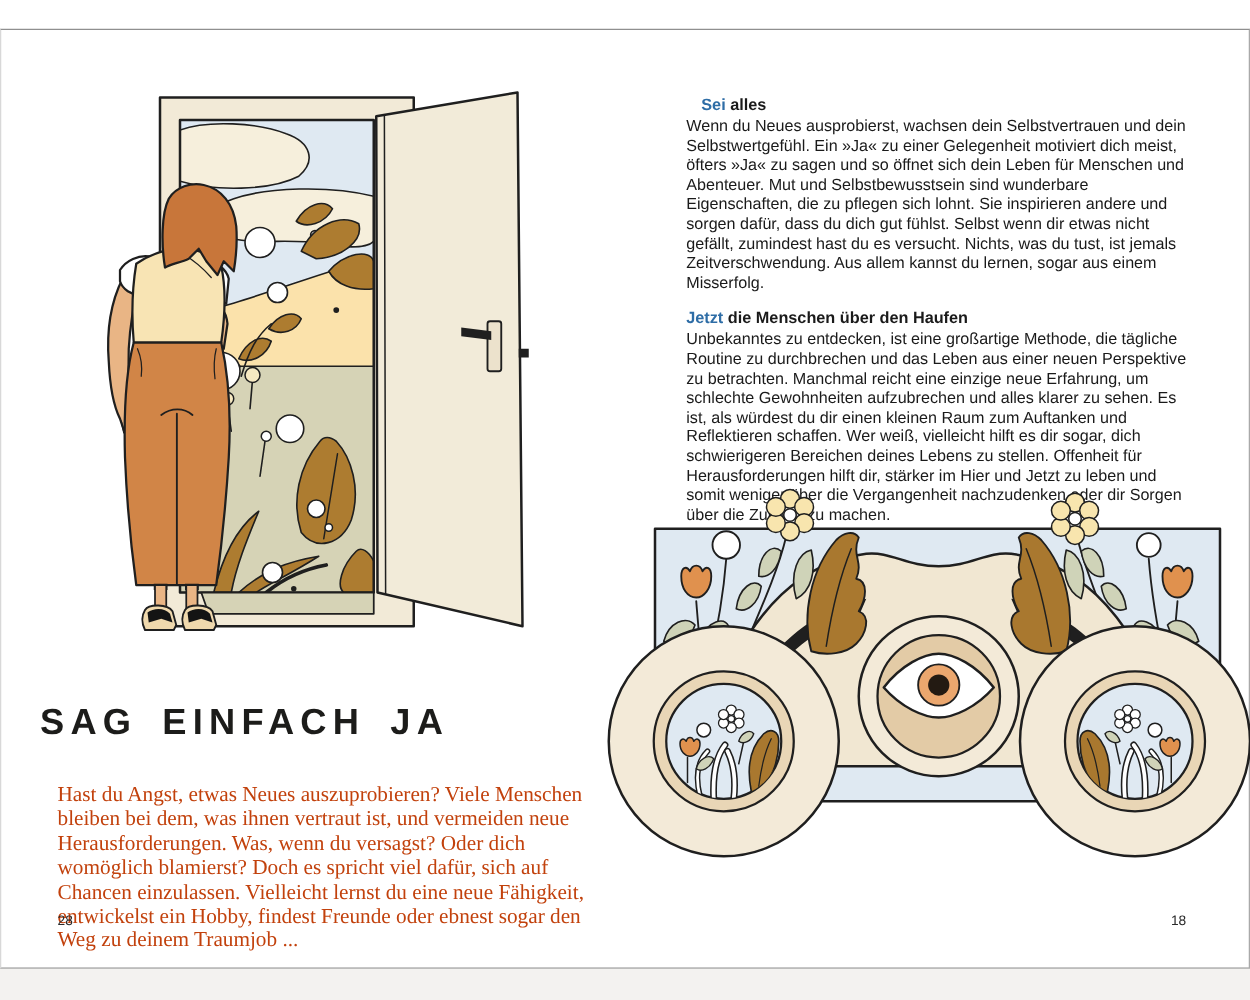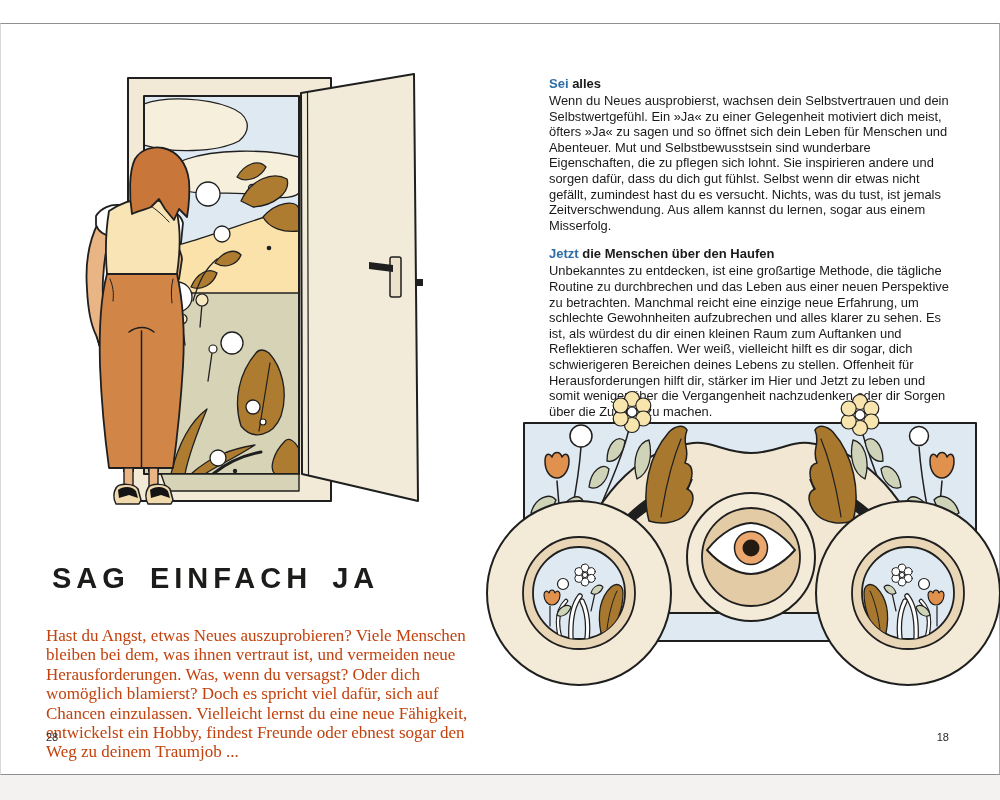--- a/index.html
+++ b/index.html
@@ -6,21 +6,21 @@
   .canvas{position:relative;width:1000px;height:800px;background:#fff;overflow:hidden;
           font-family:"Liberation Sans",sans-serif;color:#1d1d1b;}
   .spread{position:absolute;left:0;top:23px;width:998px;height:750px;background:#fff;
           border-top:1.5px solid #8f8f8f;border-bottom:1.5px solid #8f8f8f;
           border-left:1px solid #d8d8d8;border-right:1px solid #a9a9a9;}
   .below-strip{position:absolute;left:0;top:775px;width:1000px;height:25px;background:#f3f2f0;}
   svg{position:absolute;overflow:visible;}
   .door-illo{left:60px;top:37px;width:410px;height:500px;}
   .bino-illo{left:480px;top:362px;width:519px;height:375px;}
 
-  .headline{position:absolute;left:51px;top:538px;width:440px;
+  .headline{position:absolute;left:31px;top:538px;width:440px;
             font-family:"Liberation Sans",sans-serif;font-weight:700;font-size:29px;
             letter-spacing:5px;word-spacing:7px;color:#1c1c1a;}
   .left-body{position:absolute;left:45px;top:585px;width:424px;
              font-family:"Liberation Serif",serif;font-size:17px;line-height:19.4px;color:#c2410c;}
   .pagenum{position:absolute;font-size:11px;color:#2a2a2a;}
   .pagenum.pn-left{left:45px;top:707px;}
   .pagenum.pn-right{right:50px;top:707px;text-align:right;}
 
   .right-col{position:absolute;left:548px;top:52px;width:417px;}
   .sec{margin:0 0 13px 0;}
@@ -130,21 +130,21 @@
       </svg>
 
       <div class="headline">SAG EINFACH JA</div>
       <p class="left-body">Hast du Angst, etwas Neues auszuprobieren? Viele Menschen bleiben bei dem, was ihnen vertraut ist, und vermeiden neue Herausforderungen. Was, wenn du versagst? Oder dich womöglich blamierst? Doch es spricht viel dafür, sich auf Chancen einzulassen. Vielleicht lernst du eine neue Fähigkeit, entwickelst ein Hobby, findest Freunde oder ebnest sogar den Weg zu deinem Traumjob ...</p>
       <div class="pagenum pn-left">28</div>
     </div>
 
     <div>
       <div class="right-col">
         <div class="sec">
-          <div class="sec-title"><span class="lead" style="color: rgb(46, 109, 166);">Sei</span> <span>alles</span></div>
+          <div class="sec-title"><span class="lead" style="color: rgb(46, 109, 166); margin-left: 12px;">Sei</span> <span>alles</span></div>
           <p class="sec-body">Wenn du Neues ausprobierst, wachsen dein Selbstvertrauen und dein Selbstwertgefühl. Ein »Ja« zu einer Gelegenheit motiviert dich meist, öfters »Ja« zu sagen und so öffnet sich dein Leben für Menschen und Abenteuer. Mut und Selbstbewusstsein sind wunderbare Eigenschaften, die zu pflegen sich lohnt. Sie inspirieren andere und sorgen dafür, dass du dich gut fühlst. Selbst wenn dir etwas nicht gefällt, zumindest hast du es versucht. Nichts, was du tust, ist jemals Zeitverschwendung. Aus allem kannst du lernen, sogar aus einem Misserfolg.</p>
         </div>
         <div class="sec">
           <div class="sec-title"><span class="lead" style="color: rgb(46, 109, 166);">Jetzt</span> <span>die Menschen über den Haufen</span></div>
           <p class="sec-body">Unbekanntes zu entdecken, ist eine großartige Methode, die tägliche Routine zu durchbrechen und das Leben aus einer neuen Perspektive zu betrachten. Manchmal reicht eine einzige neue Erfahrung, um schlechte Gewohnheiten aufzubrechen und alles klarer zu sehen. Es ist, als würdest du dir einen kleinen Raum zum Auftanken und Reflektieren schaffen. Wer weiß, vielleicht hilft es dir sogar, dich schwierigeren Bereichen deines Lebens zu stellen. Offenheit für Herausforderungen hilft dir, stärker im Hier und Jetzt zu leben und somit weniger über die Vergangenheit nachzudenken oder dir Sorgen über die Zukunft zu machen.</p>
         </div>
       </div>
 
       <svg class="bino-illo" viewBox="480 385 519 375" xmlns="http://www.w3.org/2000/svg">
         <defs>

